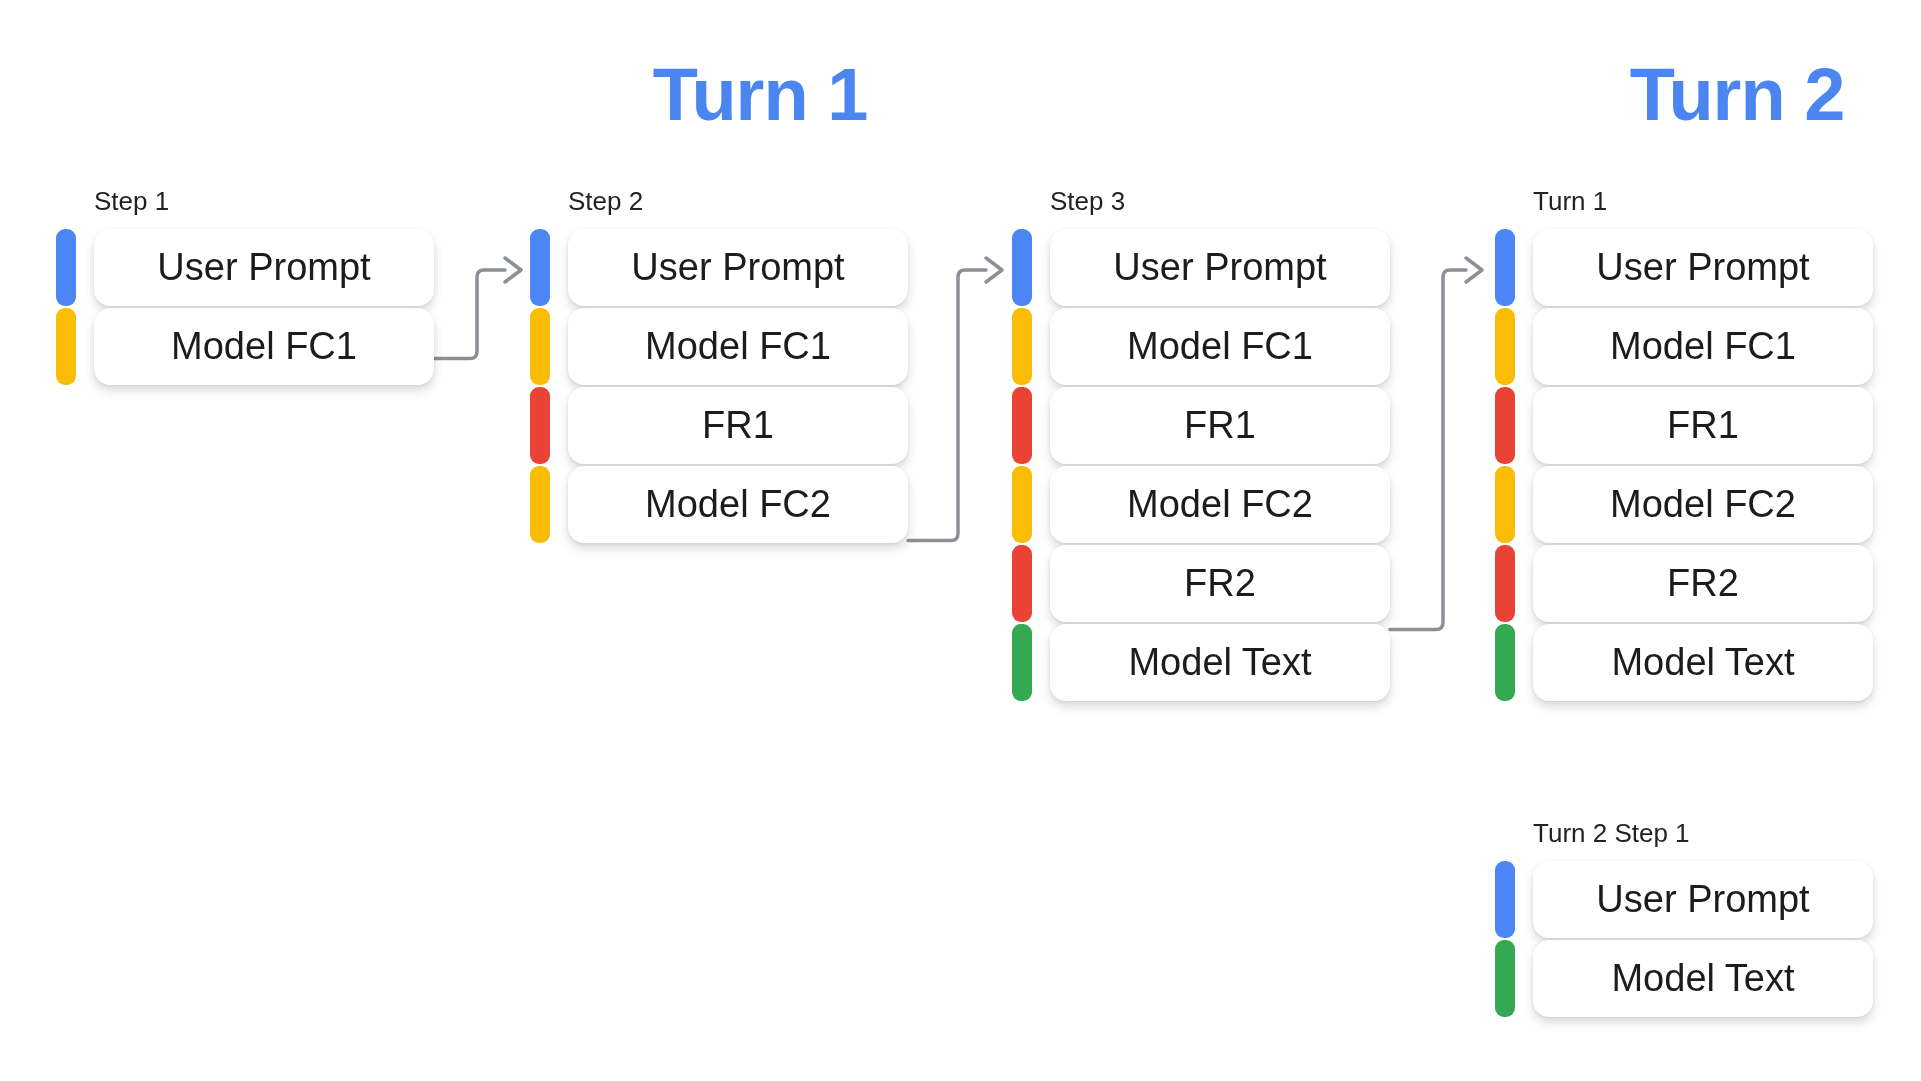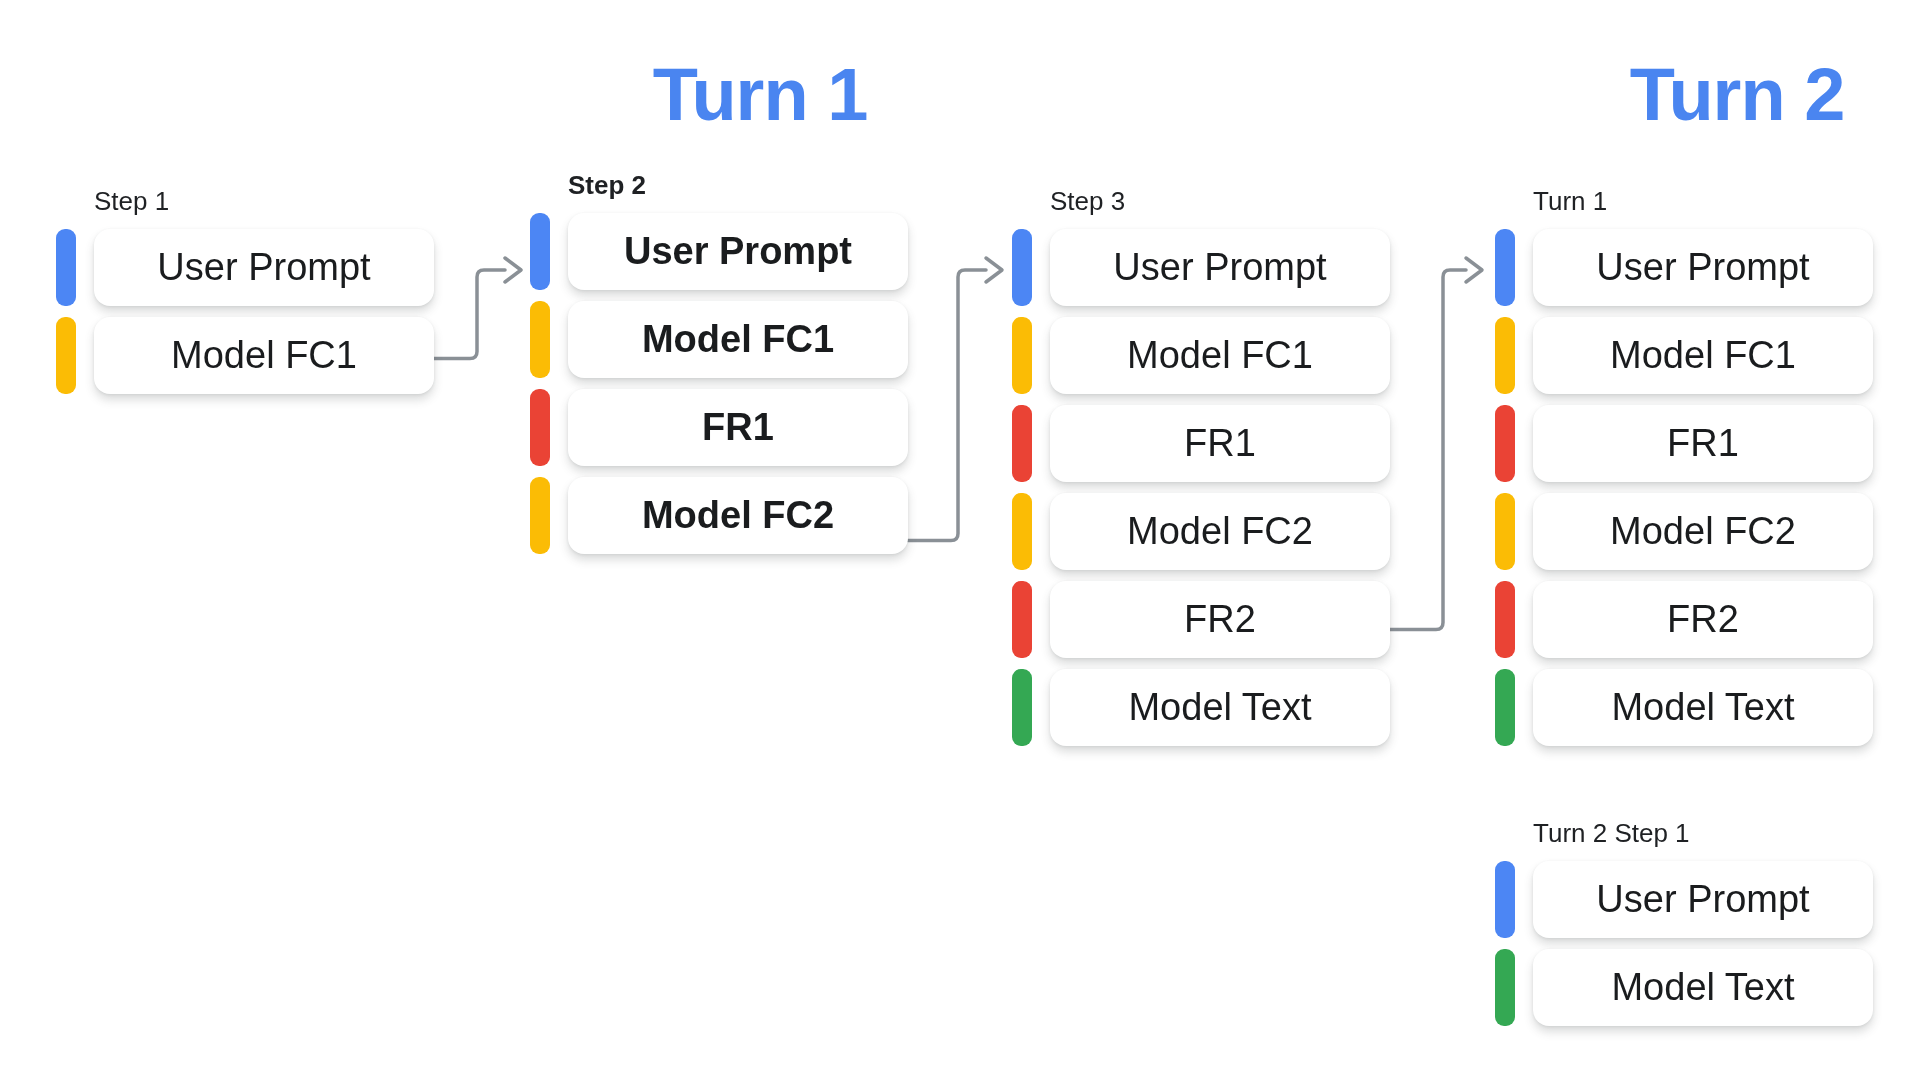--- a/index.html
+++ b/index.html
@@ -10,21 +10,21 @@
   .title{
     position:absolute;top:58px;transform:translateX(-50%);
     font-size:74px;font-weight:700;letter-spacing:-1px;color:#4A85F0;
     white-space:nowrap;line-height:1;
   }
   .column{position:absolute;width:378px;}
   .col-label{
     display:block;margin-left:38px;font-size:26px;line-height:27px;
     color:#1F2124;white-space:nowrap;
   }
-  .cards{display:flex;flex-direction:column;gap:11px;margin-top:14px;}
+  .cards{display:flex;flex-direction:column;gap:2px;margin-top:14px;}
   .card-row{display:flex;gap:18px;height:77px;align-items:stretch;}
   .bar{width:20px;border-radius:9px;flex:none;}
   .card{
     flex:1;background:#FFFFFF;border-radius:16px;
     box-shadow:0 6px 10px rgba(60,64,67,0.18),0 1px 3px rgba(60,64,67,0.10);
     display:flex;align-items:center;justify-content:center;
     font-size:38px;color:#1A1C1E;white-space:nowrap;
   }
   .connectors{position:absolute;left:0;top:0;width:1921px;height:1081px;pointer-events:none;}
   .connectors path{fill:none;stroke:#8A9096;stroke-width:3.5;stroke-linecap:round;stroke-linejoin:round;}
@@ -59,21 +59,21 @@
           <span class="bar" style="background: rgb(76, 134, 244);"></span>
           <div class="card">User Prompt</div>
         </div>
         <div class="card-row">
           <span class="bar" style="background: rgb(251, 188, 5);"></span>
           <div class="card">Model FC1</div>
         </div>
       </div>
   </div>
 
-  <div class="column" style="left:530px;top:172px;font-weight:bold;">
+  <div class="column" style="left:530px;top:188px;">
     <div class="col-label">Step 2</div>
     <div class="cards">
         <div class="card-row">
           <span class="bar" style="background: rgb(76, 134, 244);"></span>
           <div class="card">User Prompt</div>
         </div>
         <div class="card-row">
           <span class="bar" style="background: rgb(251, 188, 5);"></span>
           <div class="card">Model FC1</div>
         </div>

